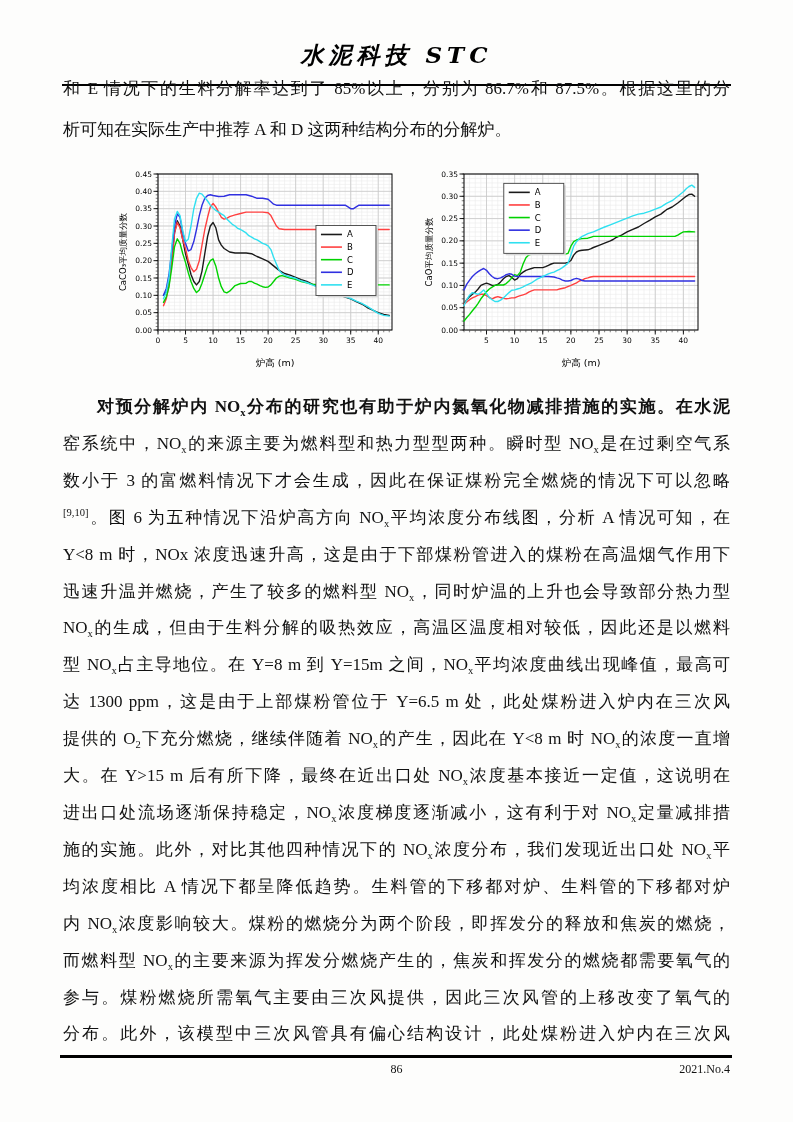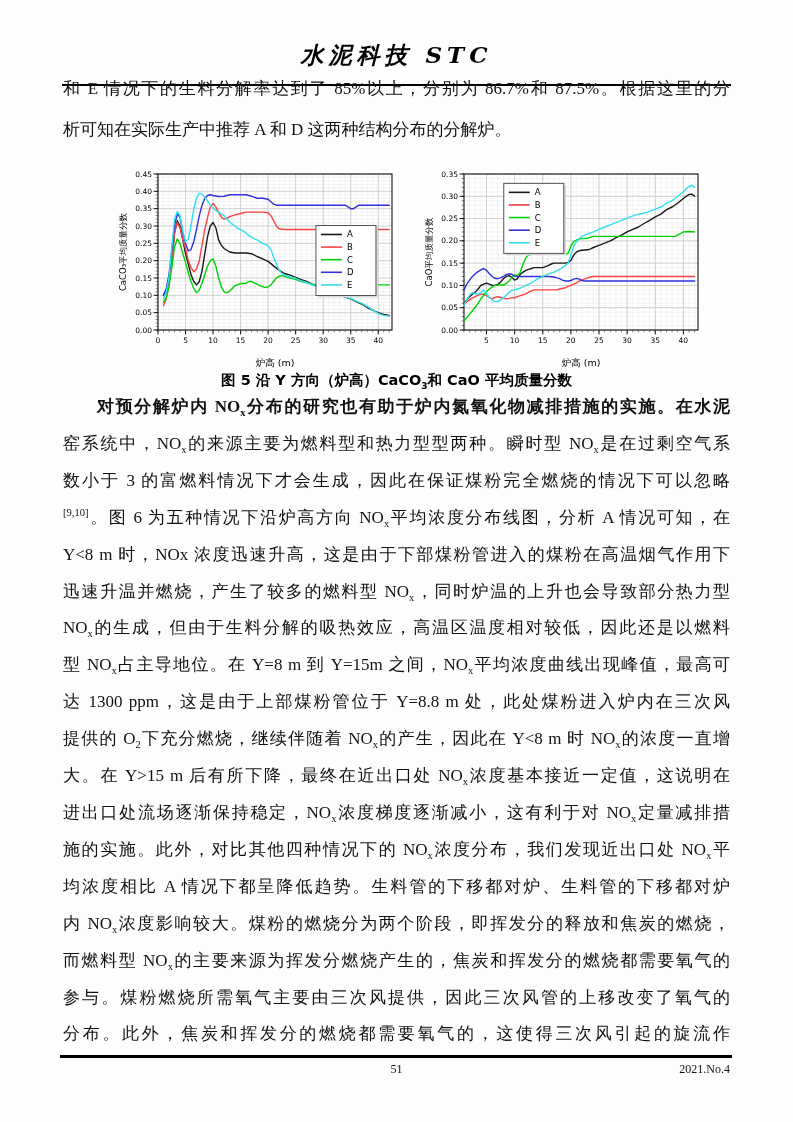--- a/index.html
+++ b/index.html
@@ -522,40 +522,39 @@
         <line x1="86.78" y1="50.56" x2="107.78" y2="50.56" stroke="#00d200" stroke-width="1.6"></line>
         <text x="112.78" y="53.56" font-size="8.5" font-family="&quot;DejaVu Sans&quot;, sans-serif">C</text>
         <line x1="86.78" y1="63.16" x2="107.78" y2="63.16" stroke="#3030e0" stroke-width="1.6"></line>
         <text x="112.78" y="66.16" font-size="8.5" font-family="&quot;DejaVu Sans&quot;, sans-serif">D</text>
         <line x1="86.78" y1="75.75999999999999" x2="107.78" y2="75.75999999999999" stroke="#30e0f0" stroke-width="1.6"></line>
         <text x="112.78" y="78.75999999999999" font-size="8.5" font-family="&quot;DejaVu Sans&quot;, sans-serif">E</text>
         <text x="159" y="199" text-anchor="middle" font-size="9.5" font-family="&quot;DejaVu Sans&quot;, sans-serif">炉高 (m)</text>
         <text x="10" y="85" text-anchor="middle" font-size="8.5" font-family="&quot;DejaVu Sans&quot;, sans-serif" transform="rotate(-90 10 85)">CaO平均质量分数</text>
       </svg></div>
 
-  <div class="caption">图 5 沿 Y 方向（炉高）CaCO<sub>3</sub>和 CaO 平均质量分数</div>
 
   <div class="body-text">
     <div class="tline indent">对预分解炉内 NO<sub>x</sub>分布的研究也有助于炉内氮氧化物减排措施的实施。在水泥</div>
     <div class="tline">窑系统中，NO<sub>x</sub>的来源主要为燃料型和热力型型两种。瞬时型 NO<sub>x</sub>是在过剩空气系</div>
     <div class="tline">数小于 3 的富燃料情况下才会生成，因此在保证煤粉完全燃烧的情况下可以忽略</div>
     <div class="tline"><sup>[9,10]</sup>。图 6 为五种情况下沿炉高方向 NO<sub>x</sub>平均浓度分布线图，分析 A 情况可知，在</div>
     <div class="tline">Y&lt;8 m 时，NOx 浓度迅速升高，这是由于下部煤粉管进入的煤粉在高温烟气作用下</div>
     <div class="tline">迅速升温并燃烧，产生了较多的燃料型 NO<sub>x</sub>，同时炉温的上升也会导致部分热力型</div>
     <div class="tline">NO<sub>x</sub>的生成，但由于生料分解的吸热效应，高温区温度相对较低，因此还是以燃料</div>
     <div class="tline">型 NO<sub>x</sub>占主导地位。在 Y=8 m 到 Y=15m 之间，NO<sub>x</sub>平均浓度曲线出现峰值，最高可</div>
-    <div class="tline">达 1300 ppm，这是由于上部煤粉管位于 Y=8.8 m 处，此处煤粉进入炉内在三次风</div>
+    <div class="tline">达 1300 ppm，这是由于上部煤粉管位于 Y=6.5 m 处，此处煤粉进入炉内在三次风</div>
     <div class="tline">提供的 O<sub>2</sub>下充分燃烧，继续伴随着 NO<sub>x</sub>的产生，因此在 Y&lt;8 m 时 NO<sub>x</sub>的浓度一直增</div>
     <div class="tline">大。在 Y&gt;15 m 后有所下降，最终在近出口处 NO<sub>x</sub>浓度基本接近一定值，这说明在</div>
     <div class="tline">进出口处流场逐渐保持稳定，NO<sub>x</sub>浓度梯度逐渐减小，这有利于对 NO<sub>x</sub>定量减排措</div>
     <div class="tline">施的实施。此外，对比其他四种情况下的 NO<sub>x</sub>浓度分布，我们发现近出口处 NO<sub>x</sub>平</div>
     <div class="tline">均浓度相比 A 情况下都呈降低趋势。生料管的下移都对炉、生料管的下移都对炉</div>
     <div class="tline">内 NO<sub>x</sub>浓度影响较大。煤粉的燃烧分为两个阶段，即挥发分的释放和焦炭的燃烧，</div>
     <div class="tline">而燃料型 NO<sub>x</sub>的主要来源为挥发分燃烧产生的，焦炭和挥发分的燃烧都需要氧气的</div>
     <div class="tline">参与。煤粉燃烧所需氧气主要由三次风提供，因此三次风管的上移改变了氧气的</div>
-    <div class="tline">分布。此外，焦炭和挥发分的燃烧都需要氧气的，这使得三次风引起的旋流作</div>
+    <div class="tline">分布。此外，该模型中三次风管具有偏心结构设计，此处煤粉进入炉内在三次风</div>
   </div>
 
   <div class="footer-rule"></div>
-  <div class="footer-page">51</div>
+  <div class="footer-page">86</div>
   <div class="footer-issue">2021.No.4</div>
 
 </div>
 
 </body></html>

